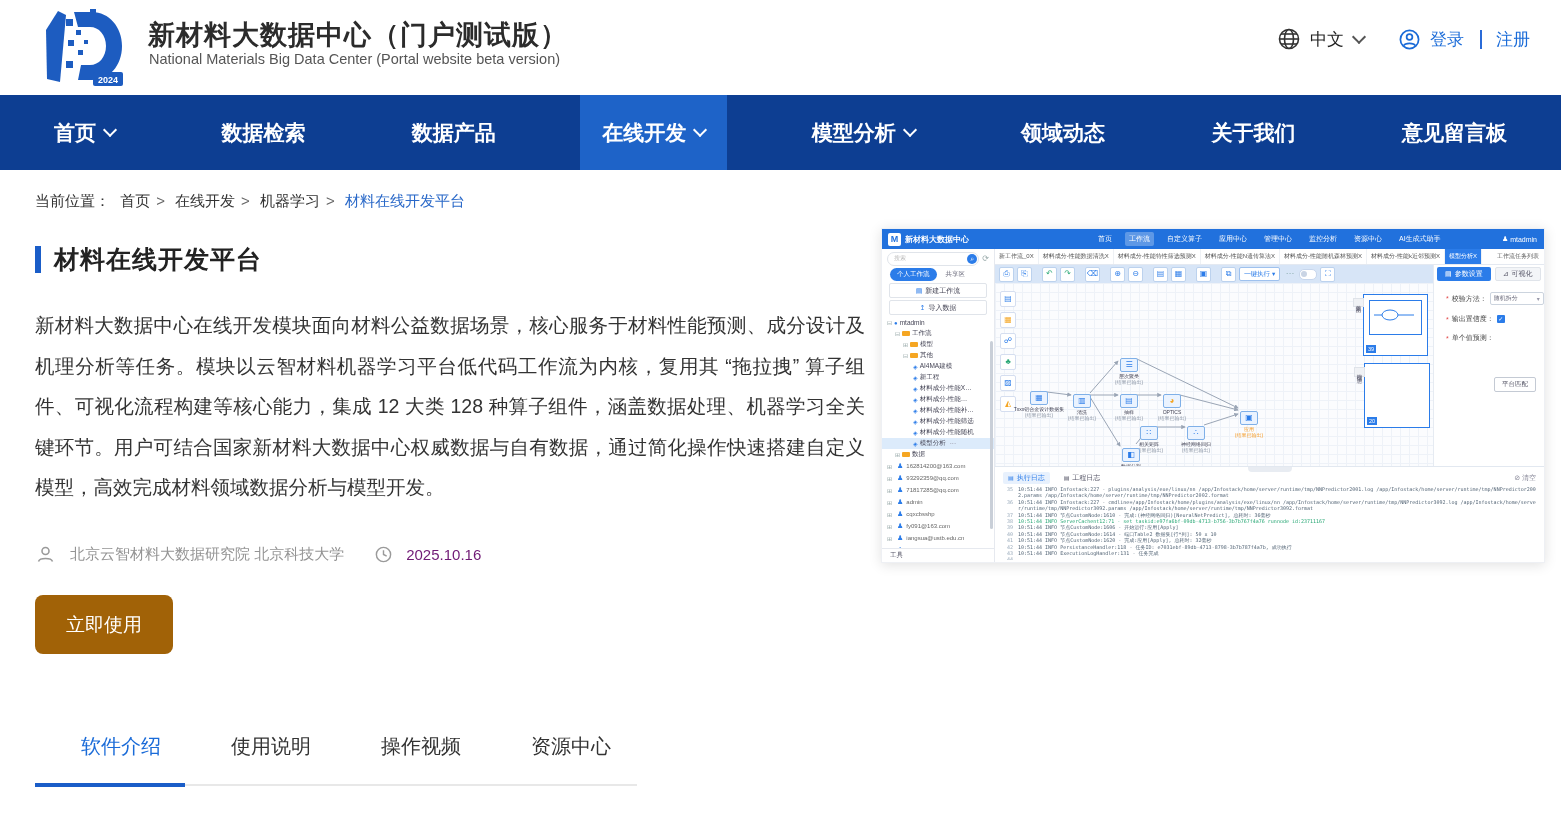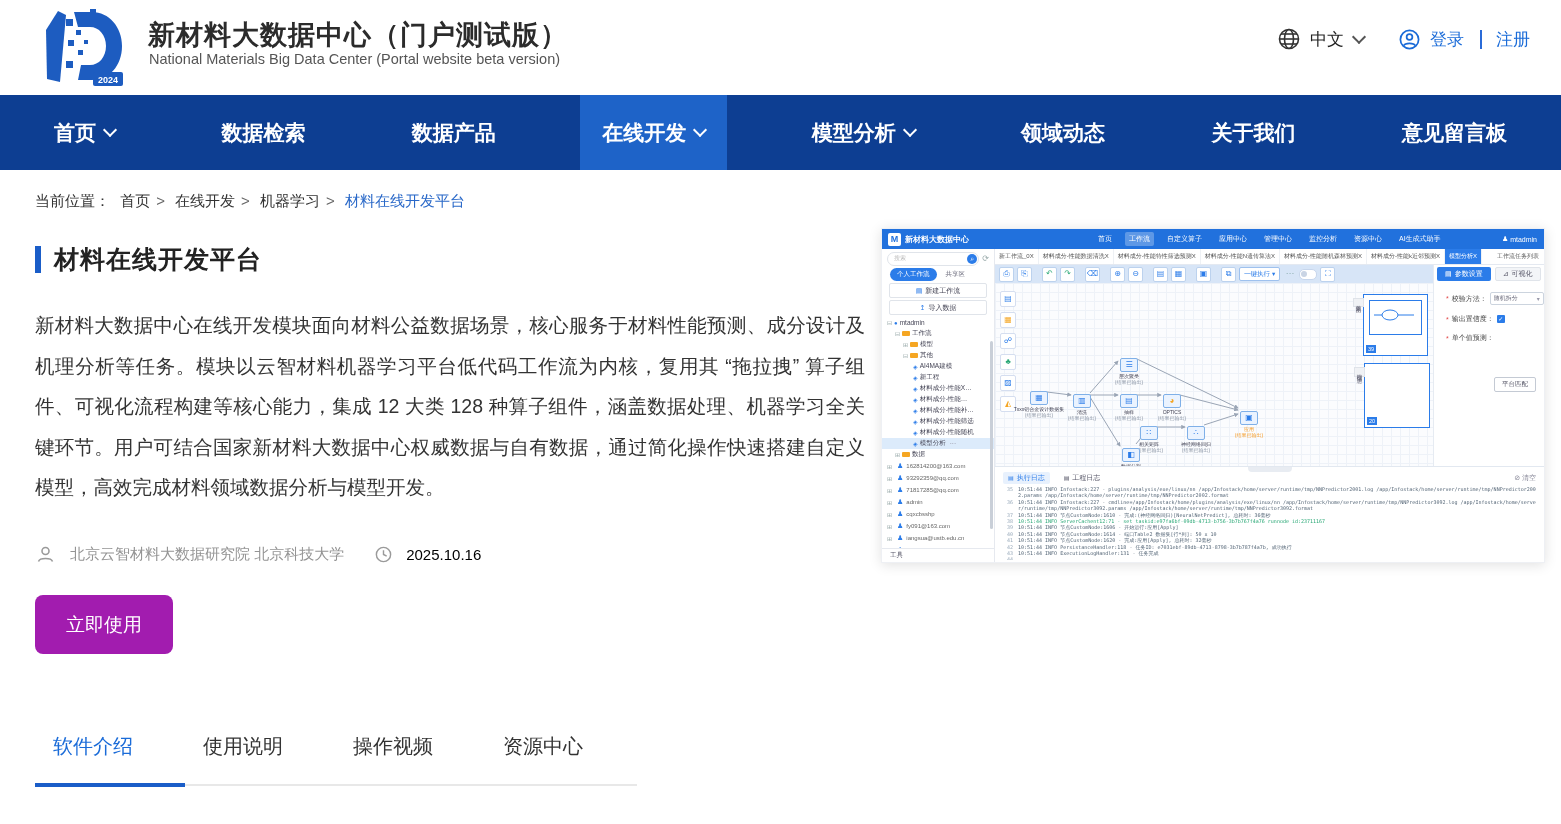--- a/index.html
+++ b/index.html
@@ -27,25 +27,25 @@
   #breadcrumb span{margin-right:6px;}
   .bc-sep{color:#666;}
   .bc-last{color:#2968c8;}
   
   #title-row{position:absolute;left:35px;top:243px;display:flex;align-items:center;}
   #title-bar{width:6px;height:27px;background:#1a5dc8;margin-right:13px;}
   #page-title{font-size:25px;font-weight:bold;color:#222;letter-spacing:1px;}
   #desc{position:absolute;left:35px;top:305px;width:830px;font-size:19.5px;line-height:40.5px;color:#333;text-align:justify;}
   #meta{position:absolute;left:35px;top:544px;display:flex;align-items:center;color:#999;font-size:15px;}
   #meta .m-txt{margin-left:14px;color:#949494;}
-  #meta .m-date{margin-left:13px;color:#000000;}
+  #meta .m-date{margin-left:13px;color:#701a75;}
   #meta .m-clock{margin-left:30px;}
-  #cta{position:absolute;left:35px;top:595px;width:138px;height:59px;background:#a21caf;border:none;border-radius:8px;
+  #cta{position:absolute;left:35px;top:595px;width:138px;height:59px;background:#a16207;border:none;border-radius:8px;
     color:#fff;font-size:19px;font-family:inherit;cursor:pointer;}
-  #tabs{position:absolute;left:18px;top:733px;display:flex;}
+  #tabs{position:absolute;left:46px;top:733px;display:flex;}
   .tab{width:150px;text-align:center;font-size:20px;color:#333;cursor:pointer;}
   .tab.active{color:#1a6bd8;}
   #tabs-line{position:absolute;left:35px;top:784px;width:602px;height:2px;background:#e8e8e8;}
   #tabs-line-active{position:absolute;left:35px;top:783px;width:150px;height:4px;background:#1a5dc8;}
   
   #shot{position:absolute;left:881px;top:228px;width:664px;height:335px;background:#fff;
     box-shadow:0 2px 12px rgba(0,0,0,.12);border:1px solid #eef0f4;box-sizing:border-box;font-family:inherit;}
   #s-topbar{position:absolute;left:0;top:0;right:0;height:20px;background:#2171dd;display:flex;align-items:center;color:#fff;}
   .s-logo-box{width:13px;height:13px;background:#fff;border-radius:2px;color:#2171dd;font-size:9px;font-weight:bold;
     text-align:center;line-height:13px;margin:0 4px 0 6px;flex:none;}

